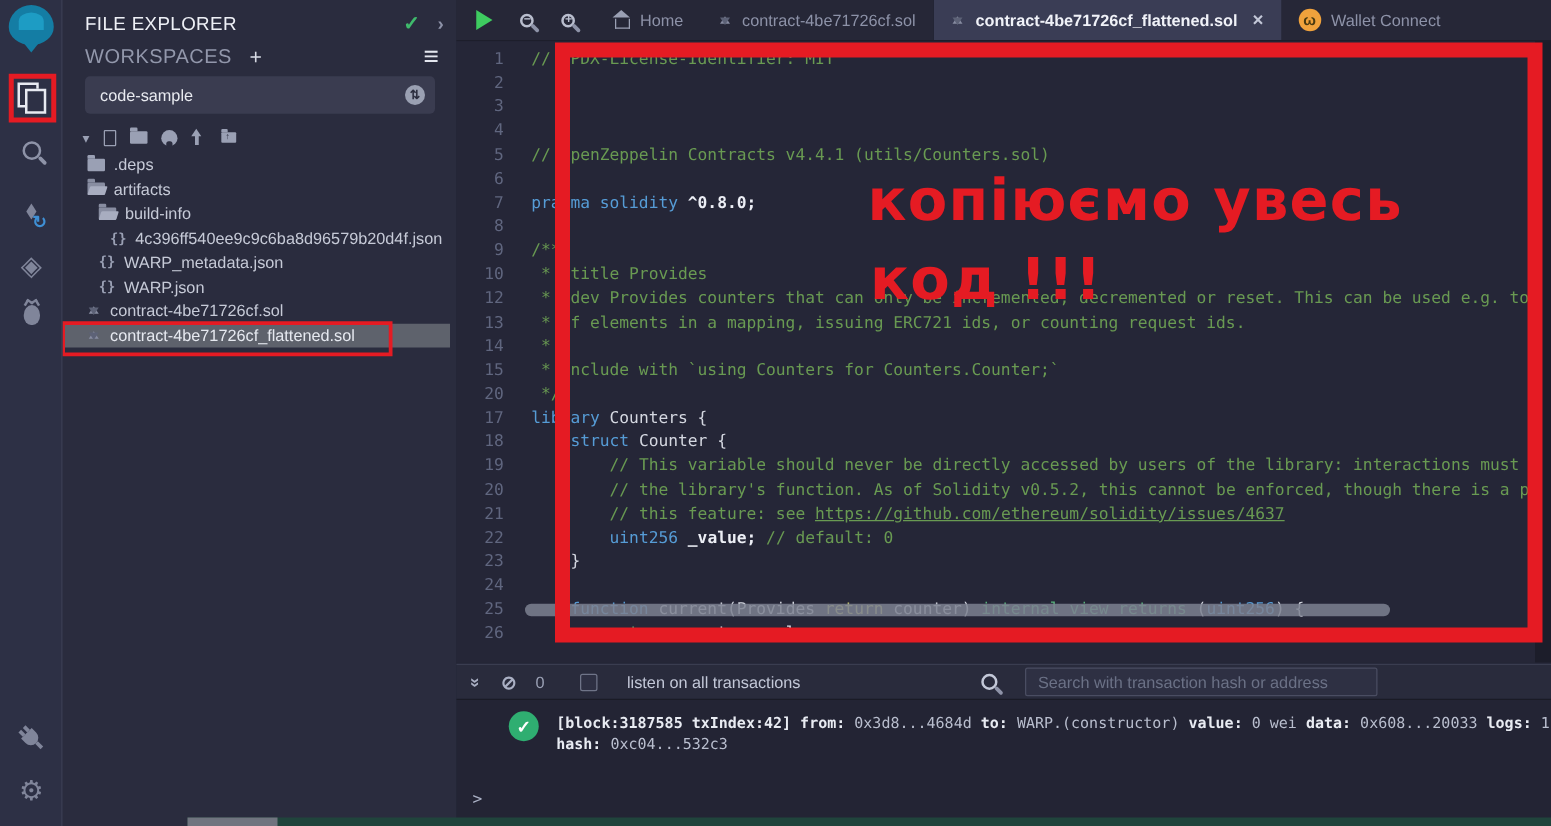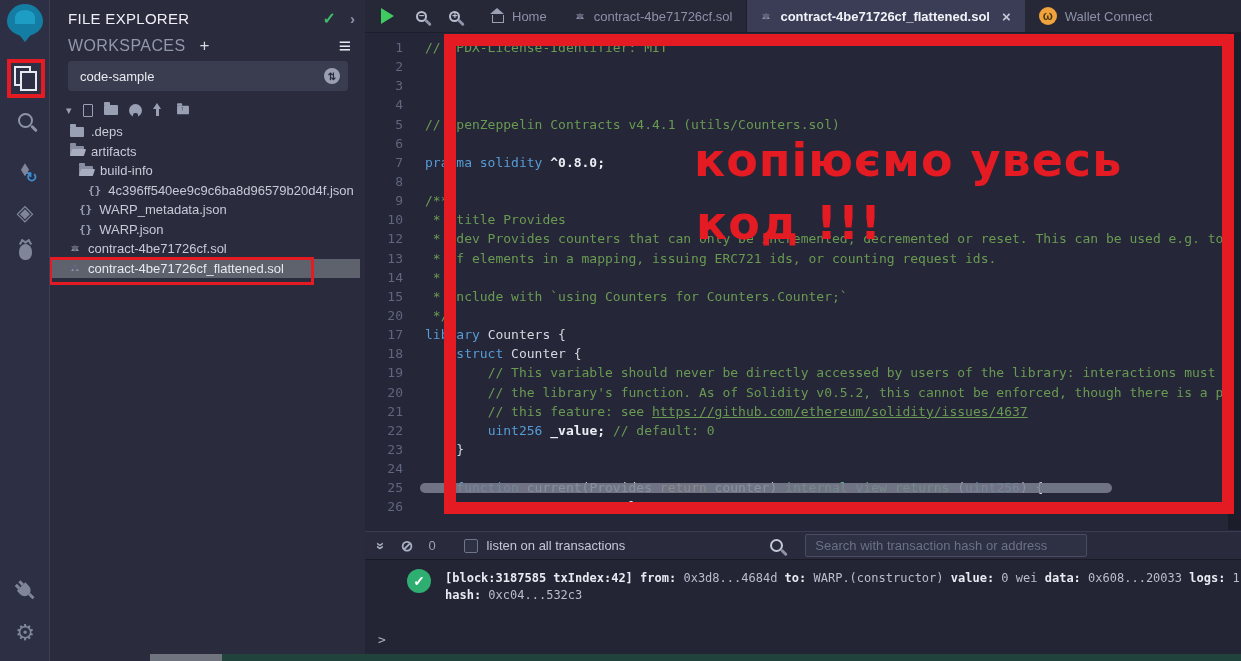--- a/index.html
+++ b/index.html
@@ -92,21 +92,21 @@
   .vtrack{position:absolute;right:0;top:33px;width:13px;height:497px;background:#1c1d2a;}
   .hthumb{position:absolute;left:55px;top:483px;width:692px;height:10px;background:rgba(125,129,145,.85);border-radius:5px;z-index:8;}
 
   
   .terminal{position:absolute;left:0;top:531px;right:0;height:130px;background:#232434;border-top:1px solid #3a3d50;}
   .t-toolbar{height:28px;display:flex;align-items:center;background:#292b3c;border-bottom:1px solid #1a1b26;padding-left:12px;}
   .dbl-chev{display:inline-block;transform:rotate(90deg);color:#aab0c4;font-weight:bold;font-size:14px;}
   .noentry{color:#aab0c4;font-size:15px;font-weight:bold;margin-left:16px;}
   .t-count{color:#9aa0b4;font-size:13px;margin-left:15px;}
   .t-check{width:14px;height:14px;border:1px solid #6f7488;border-radius:2px;margin-left:28px;background:#2e3043;}
-  .t-listen{color:#c3c8d8;font-size:13px;margin-left:9px;}
+  .t-listen{color:#c3c8d8;font-size:13px;margin-left:24px;}
   .t-mag{margin-left:145px;}
   .t-input{margin-left:22px;width:282px;height:23px;background:#2e3043;border:1px solid #4a4d62;border-radius:2px;color:#c3c8d8;font-size:13px;padding:0 9px;font-family:"Liberation Sans",sans-serif;}
   .t-input::placeholder{color:#6b7186;}
   .t-log{position:relative;padding:10px 0 0 80px;}
   .ok-circ{position:absolute;left:42px;top:9px;width:24px;height:24px;border-radius:50%;background:#2fae71;color:#fff;display:flex;align-items:center;justify-content:center;font-size:14px;font-weight:bold;}
   .log-line{font-family:"DejaVu Sans Mono",monospace;font-size:12px;line-height:17px;white-space:pre;}
   .lb{color:#e8ebf2;font-weight:bold;} .lv{color:#b9bece;}
   .t-prompt{position:absolute;left:13px;top:100px;color:#aab0c4;font-size:13px;font-family:"DejaVu Sans Mono",monospace;}
 
   

